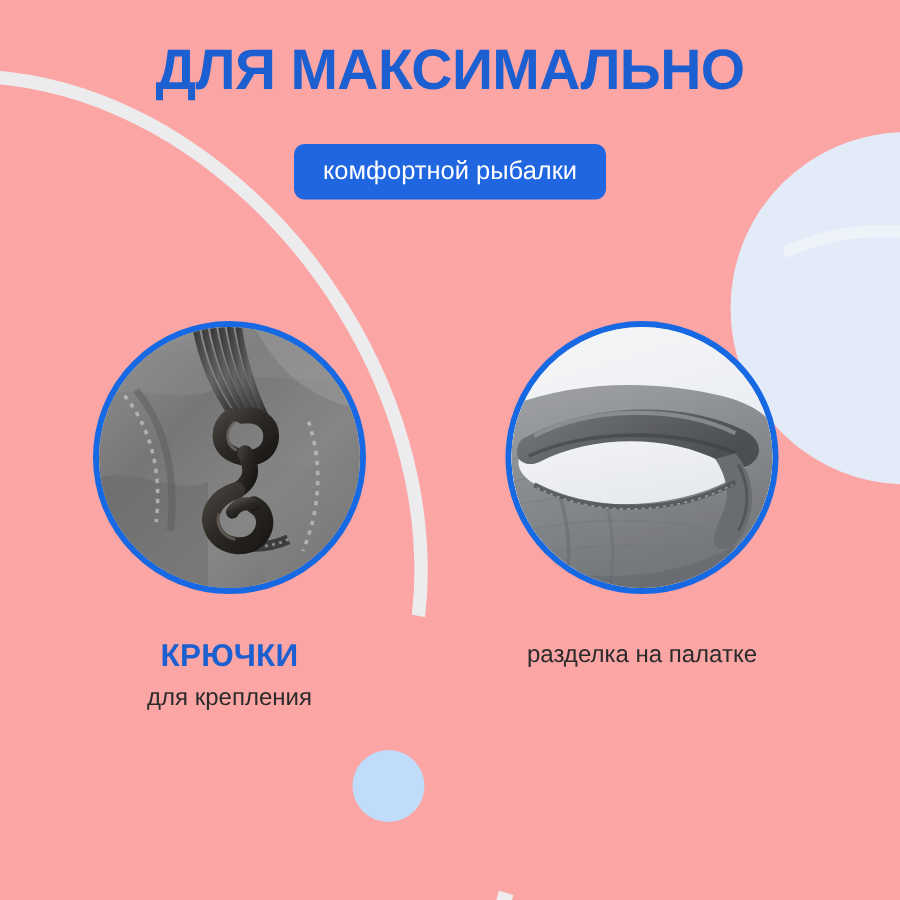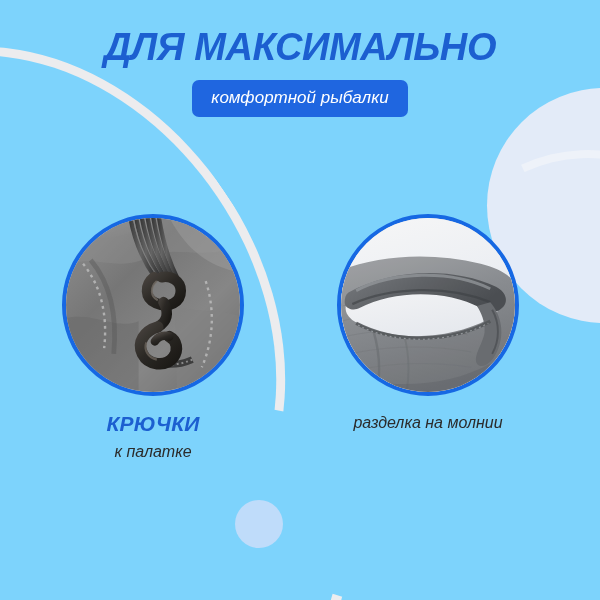--- a/index.html
+++ b/index.html
@@ -5,24 +5,23 @@
 <style>
   html, body {
     margin: 0;
     padding: 0;
     background: #ffffff;
   }
   .canvas {
     position: relative;
     width: 600px;
     height: 600px;
-    background: #7dd3fc;
+    background: #fca5a5;
     overflow: hidden;
     font-family: "Liberation Sans", sans-serif;
-    font-style: italic;
   }
 
   
   .bg-layer {
     position: absolute;
     inset: 0;
     pointer-events: none;
   }
   .deco-circle-right {
     position: absolute;
@@ -91,21 +90,21 @@
   }
   .headline {
     font-size: 38px;
     line-height: 42px;
     font-weight: bold;
     letter-spacing: -0.4px;
     color: #1c5fd0;
     white-space: nowrap;
   }
   .badge-wrap {
-    margin-top: 12px;
+    margin-top: 28px;
   }
   .badge {
     display: inline-block;
     background: #1f66e0;
     color: #ffffff;
     font-size: 17px;
     line-height: 20px;
     padding: 8px 19px 9px 19px;
     border-radius: 7px;
     white-space: nowrap;
@@ -140,21 +139,21 @@
   }
   .photo-ring .photo {
     position: absolute;
     inset: -4px;
     border-radius: 50%;
     overflow: hidden;
   }
   .photo svg { display: block; width: 100%; height: 100%; }
 
   .caption {
-    margin-top: 16px;
+    margin-top: 30px;
   }
   .caption-title {
     font-size: 21px;
     line-height: 24px;
     font-weight: bold;
     color: #1c5fd0;
     letter-spacing: 0.2px;
   }
   .caption-body {
     margin-top: 5px;
@@ -253,21 +252,21 @@
             <path d="M99,70 C92,76 92,86 100,90" stroke="#7d776f" stroke-width="2.2" fill="none" opacity="0.75"></path>
             <path d="M88,134 C85,142 90,150 99,152" stroke="#776f66" stroke-width="2.2" fill="none" opacity="0.7"></path>
 
             <rect x="0" y="0" width="190" height="190" fill="#000" opacity="0.05"></rect>
           </svg>
         </div>
       </div>
       <div class="caption">
         <div class="caption-title">КРЮЧКИ</div>
         <div class="caption-body">
-          <span>к палатке</span>
+          <span>для крепления</span>
         </div>
       </div>
     </div>
 
     <div class="feature right">
       <div class="photo-ring">
         <div class="photo">
           <svg viewBox="0 0 190 190" preserveAspectRatio="xMidYMid slice" aria-hidden="true">
             <defs>
               <linearGradient id="bgR" x1="0" y1="0" x2="0.3" y2="1">
@@ -327,19 +326,19 @@
             <path d="M20,114 C62,136 120,134 160,112" stroke="#55585c" stroke-width="3.5" fill="none" opacity="0.85"></path>
             <path d="M22,116 C62,137 118,135 158,114" stroke="#a9acb0" stroke-width="1.2" fill="none" stroke-dasharray="2 3" opacity="0.8"></path>
 
             <path d="M-12,160 C40,184 110,184 160,156 C150,180 96,198 34,194 L-12,186 Z" fill="#5f6266" opacity="0.35"></path>
             <rect x="0" y="0" width="190" height="190" fill="#000" opacity="0.03"></rect>
           </svg>
         </div>
       </div>
       <div class="caption">
         <div class="caption-body">
-          <span>разделка на молнии</span>
+          <span>разделка на палатке</span>
         </div>
       </div>
     </div>
 
   </div>
 </div>
 
 </body></html>

